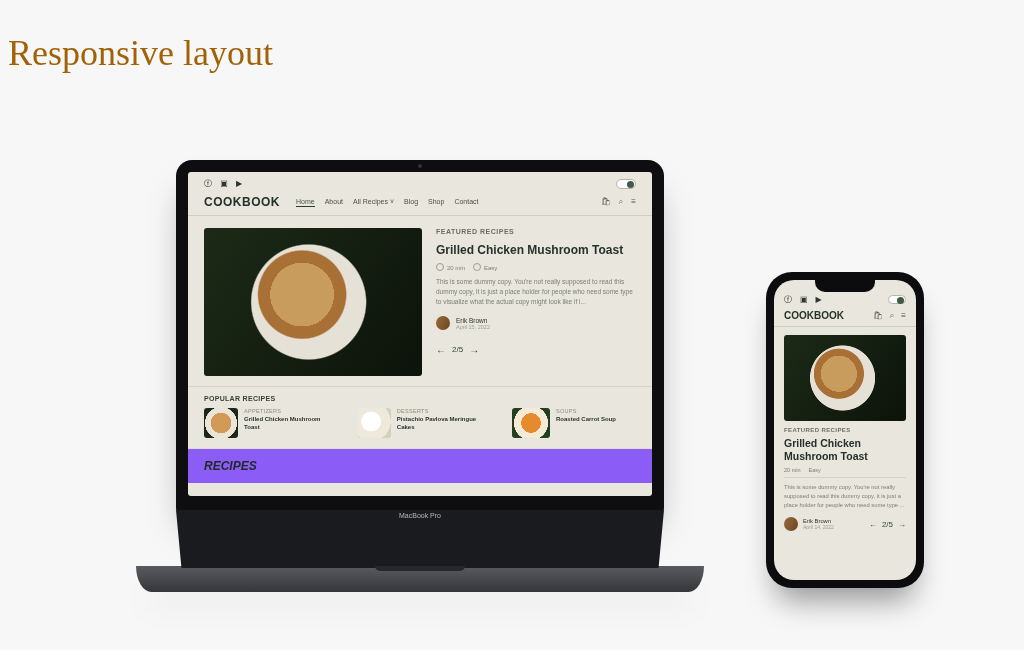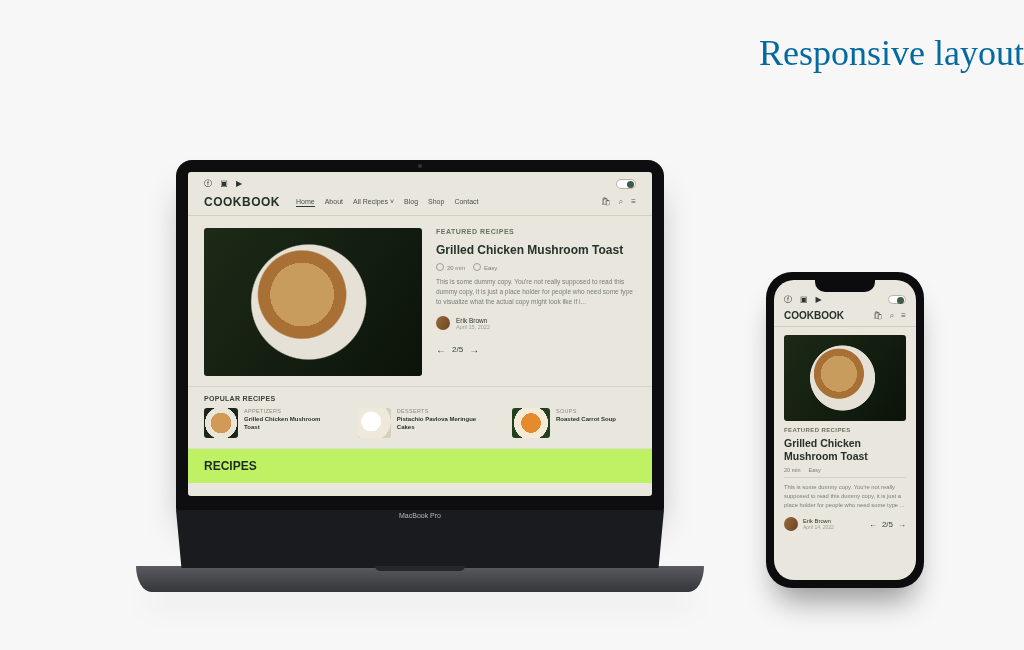--- a/index.html
+++ b/index.html
@@ -4,23 +4,23 @@
 <style>
   * { box-sizing: border-box; margin: 0; padding: 0; }
   body {
     width: 1024px; height: 650px;
     background: #f6f7f6;
     font-family: -apple-system, "Helvetica Neue", Arial, sans-serif;
     position: relative; overflow: hidden;
   }
   .page-title {
     position: absolute; top: 32px; left: 8px; right: 0;
-    text-align: right;
+    text-align: left;
     font-family: "Segoe Script","Bradley Hand","Comic Sans MS", cursive;
-    font-size: 36px; color: #0369a1; font-weight: 400;
+    font-size: 36px; color: #a16207; font-weight: 400;
   }
   
   .laptop {
     position: absolute; left: 136px; top: 160px;
     width: 568px; height: 432px;
   }
   .laptop-screen-frame {
     position: absolute; left: 40px; top: 0; width: 488px; height: 352px;
     background: #0e0e11; border-radius: 16px 16px 4px 4px;
     padding: 12px 12px 16px 12px;
@@ -82,21 +82,21 @@
   .pop-head{font-size:7px;font-weight:700;color:#3a4238;letter-spacing:.3px;margin-bottom:6px;}
   .pop-row{display:flex;gap:30px;}
   .pop-card{display:flex;gap:6px;width:130px;}
   .pop-thumb{width:38px;height:30px;border-radius:3px;background:#c8c0a8;}
   .pop-thumb.a{background:radial-gradient(circle,#d29a56 0 45%,#e9e5d8 46% 70%,#1c2718 71%);}
   .pop-thumb.b{background:radial-gradient(circle at 40% 45%,#fff 0 38%,#efe9db 39% 75%,#d6cfbc 76%);}
   .pop-thumb.c{background:radial-gradient(circle,#e68a2e 0 40%,#f5ead6 41% 70%,#224020 71%);}
   .pop-meta{font-size:6px;}
   .pop-cat{color:#8a8f7c;font-size:5.5px;letter-spacing:.3px;margin-bottom:2px;}
   .pop-title{font-weight:700;color:#2a342c;line-height:1.25;}
-  .section{background:#bef264;padding:10px 16px;border-top:1px solid #e1ded1;}
+  .section{background:#8b5cf6;padding:10px 16px;border-top:1px solid #e1ded1;font-style:italic;}
   .sec-title{font-size:12px;font-weight:800;color:#1f2b22;}
   
   .phone{position:absolute;left:766px;top:272px;width:158px;height:316px;}
   .phone-frame{width:100%;height:100%;border-radius:26px;background:#0c0c0f;padding:8px;box-shadow:0 22px 30px -10px rgba(0,0,0,.4);}
   .phone-screen{width:100%;height:100%;border-radius:20px;background:#e8e6dd;overflow:hidden;position:relative;font-size:7px;color:#2e352f;}
   .notch{position:absolute;top:0;left:50%;transform:translateX(-50%);width:60px;height:12px;background:#0c0c0f;border-radius:0 0 10px 10px;z-index:5;}
   .p-top{padding:14px 10px 3px;display:flex;justify-content:space-between;align-items:center;}
   .p-top .toggle{width:18px;height:9px;}
   .p-nav{display:flex;justify-content:space-between;align-items:center;padding:2px 10px 5px;border-bottom:1px solid #d2cfc1;}
   .p-logo{font-weight:800;font-size:10px;color:#24322a;}

